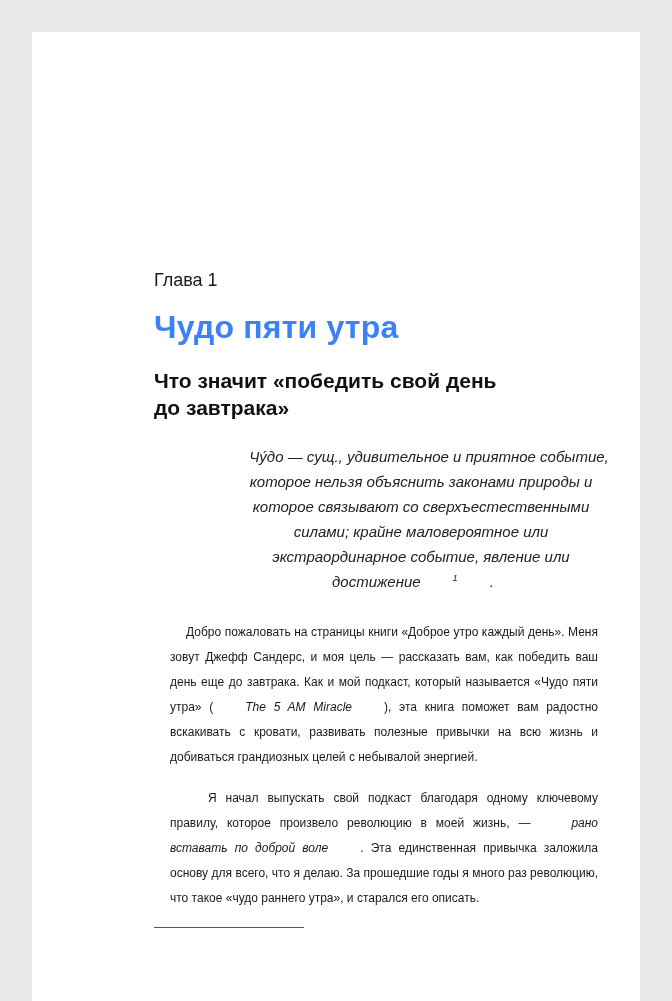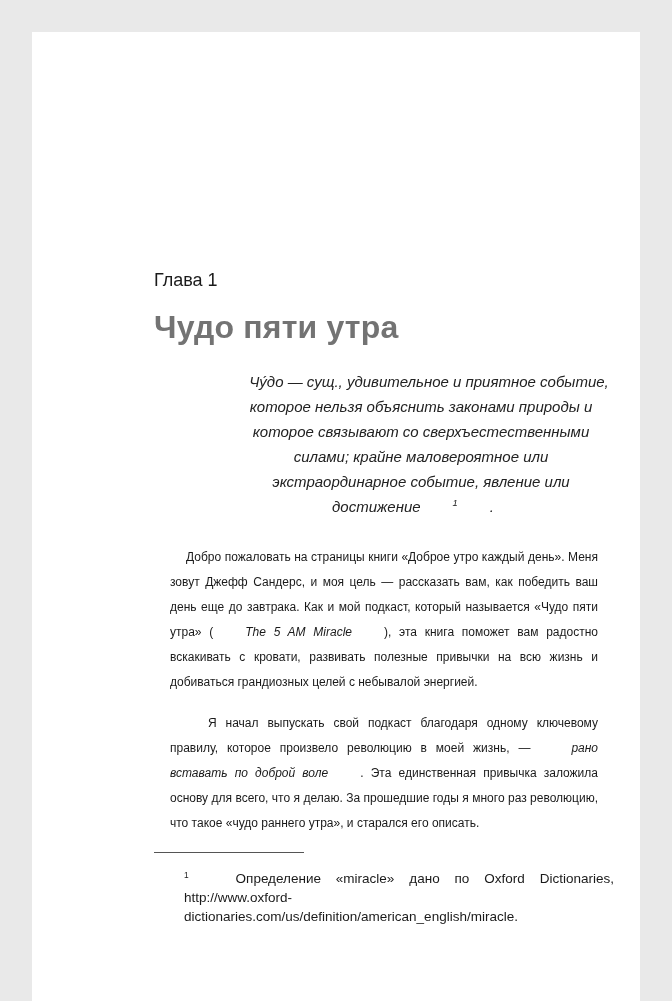--- a/index.html
+++ b/index.html
@@ -28,21 +28,21 @@
     font-size: 18px;
     line-height: 24px;
     color: #1a1a1a;
   }
   .title {
     margin-top: 9px;
     font-size: 32px;
     line-height: 38px;
     font-weight: bold;
     letter-spacing: 0.2px;
-    color: #737373;
+    color: #3b82f6;
   }
   .subtitle {
     margin-top: 21px;
     font-size: 21px;
     line-height: 27px;
     font-weight: bold;
     white-space: pre-line;
     color: #111111;
   }
   .epigraph {
@@ -89,26 +89,27 @@
 </head>
 <body>
 
 <div class="page">
   <div class="content">
 
     <div class="chapter-label">Глава 1</div>
 
     <h1 class="title">Чудо пяти утра</h1>
 
+    <h2 class="subtitle">Что значит «победить свой день
+до завтрака»</h2>
 
     <div class="epigraph"><span class="seg-italic">Чу́до — сущ., удивительное и приятное событие, которое нельзя объяснить законами природы и которое связывают со сверхъестественными силами; крайне маловероятное или экстраординарное событие, явление или достижение</span><sup class="seg-italic">1</sup><span class="seg-italic">.</span></div>
 
     <div class="body-text">
       <p class="para first"><span>Добро пожаловать на страницы книги «Доброе утро каждый день». Меня зовут Джефф Сандерс, и моя цель — рассказать вам, как победить ваш день еще до завтрака. Как и мой подкаст, который называется «Чудо пяти утра» (</span><span class="seg-italic">The 5 AM Miracle</span><span>), эта книга поможет вам радостно вскакивать с кровати, развивать полезные привычки на всю жизнь и добиваться грандиозных целей с небывалой энергией.</span></p>
       <p class="para"><span>Я начал выпускать свой подкаст благодаря одному ключевому правилу, которое произвело революцию в моей жизнь, — </span><span class="seg-italic">рано вставать по доброй воле</span><span>. Эта единственная привычка заложила основу для всего, что я делаю. За прошедшие годы я много раз революцию, что такое «чудо раннего утра», и старался его описать.</span></p>
     </div>
 
     <hr class="footnote-sep">
 
-    <p class="footnote"><sup>1</sup><span> Определение «miracle» дано по Oxford Dictionaries, http://www.oxford-dictionaries.com/us/definition/american_english/miracle.</span></p>
 
   </div>
 </div>
 
 </body></html>

